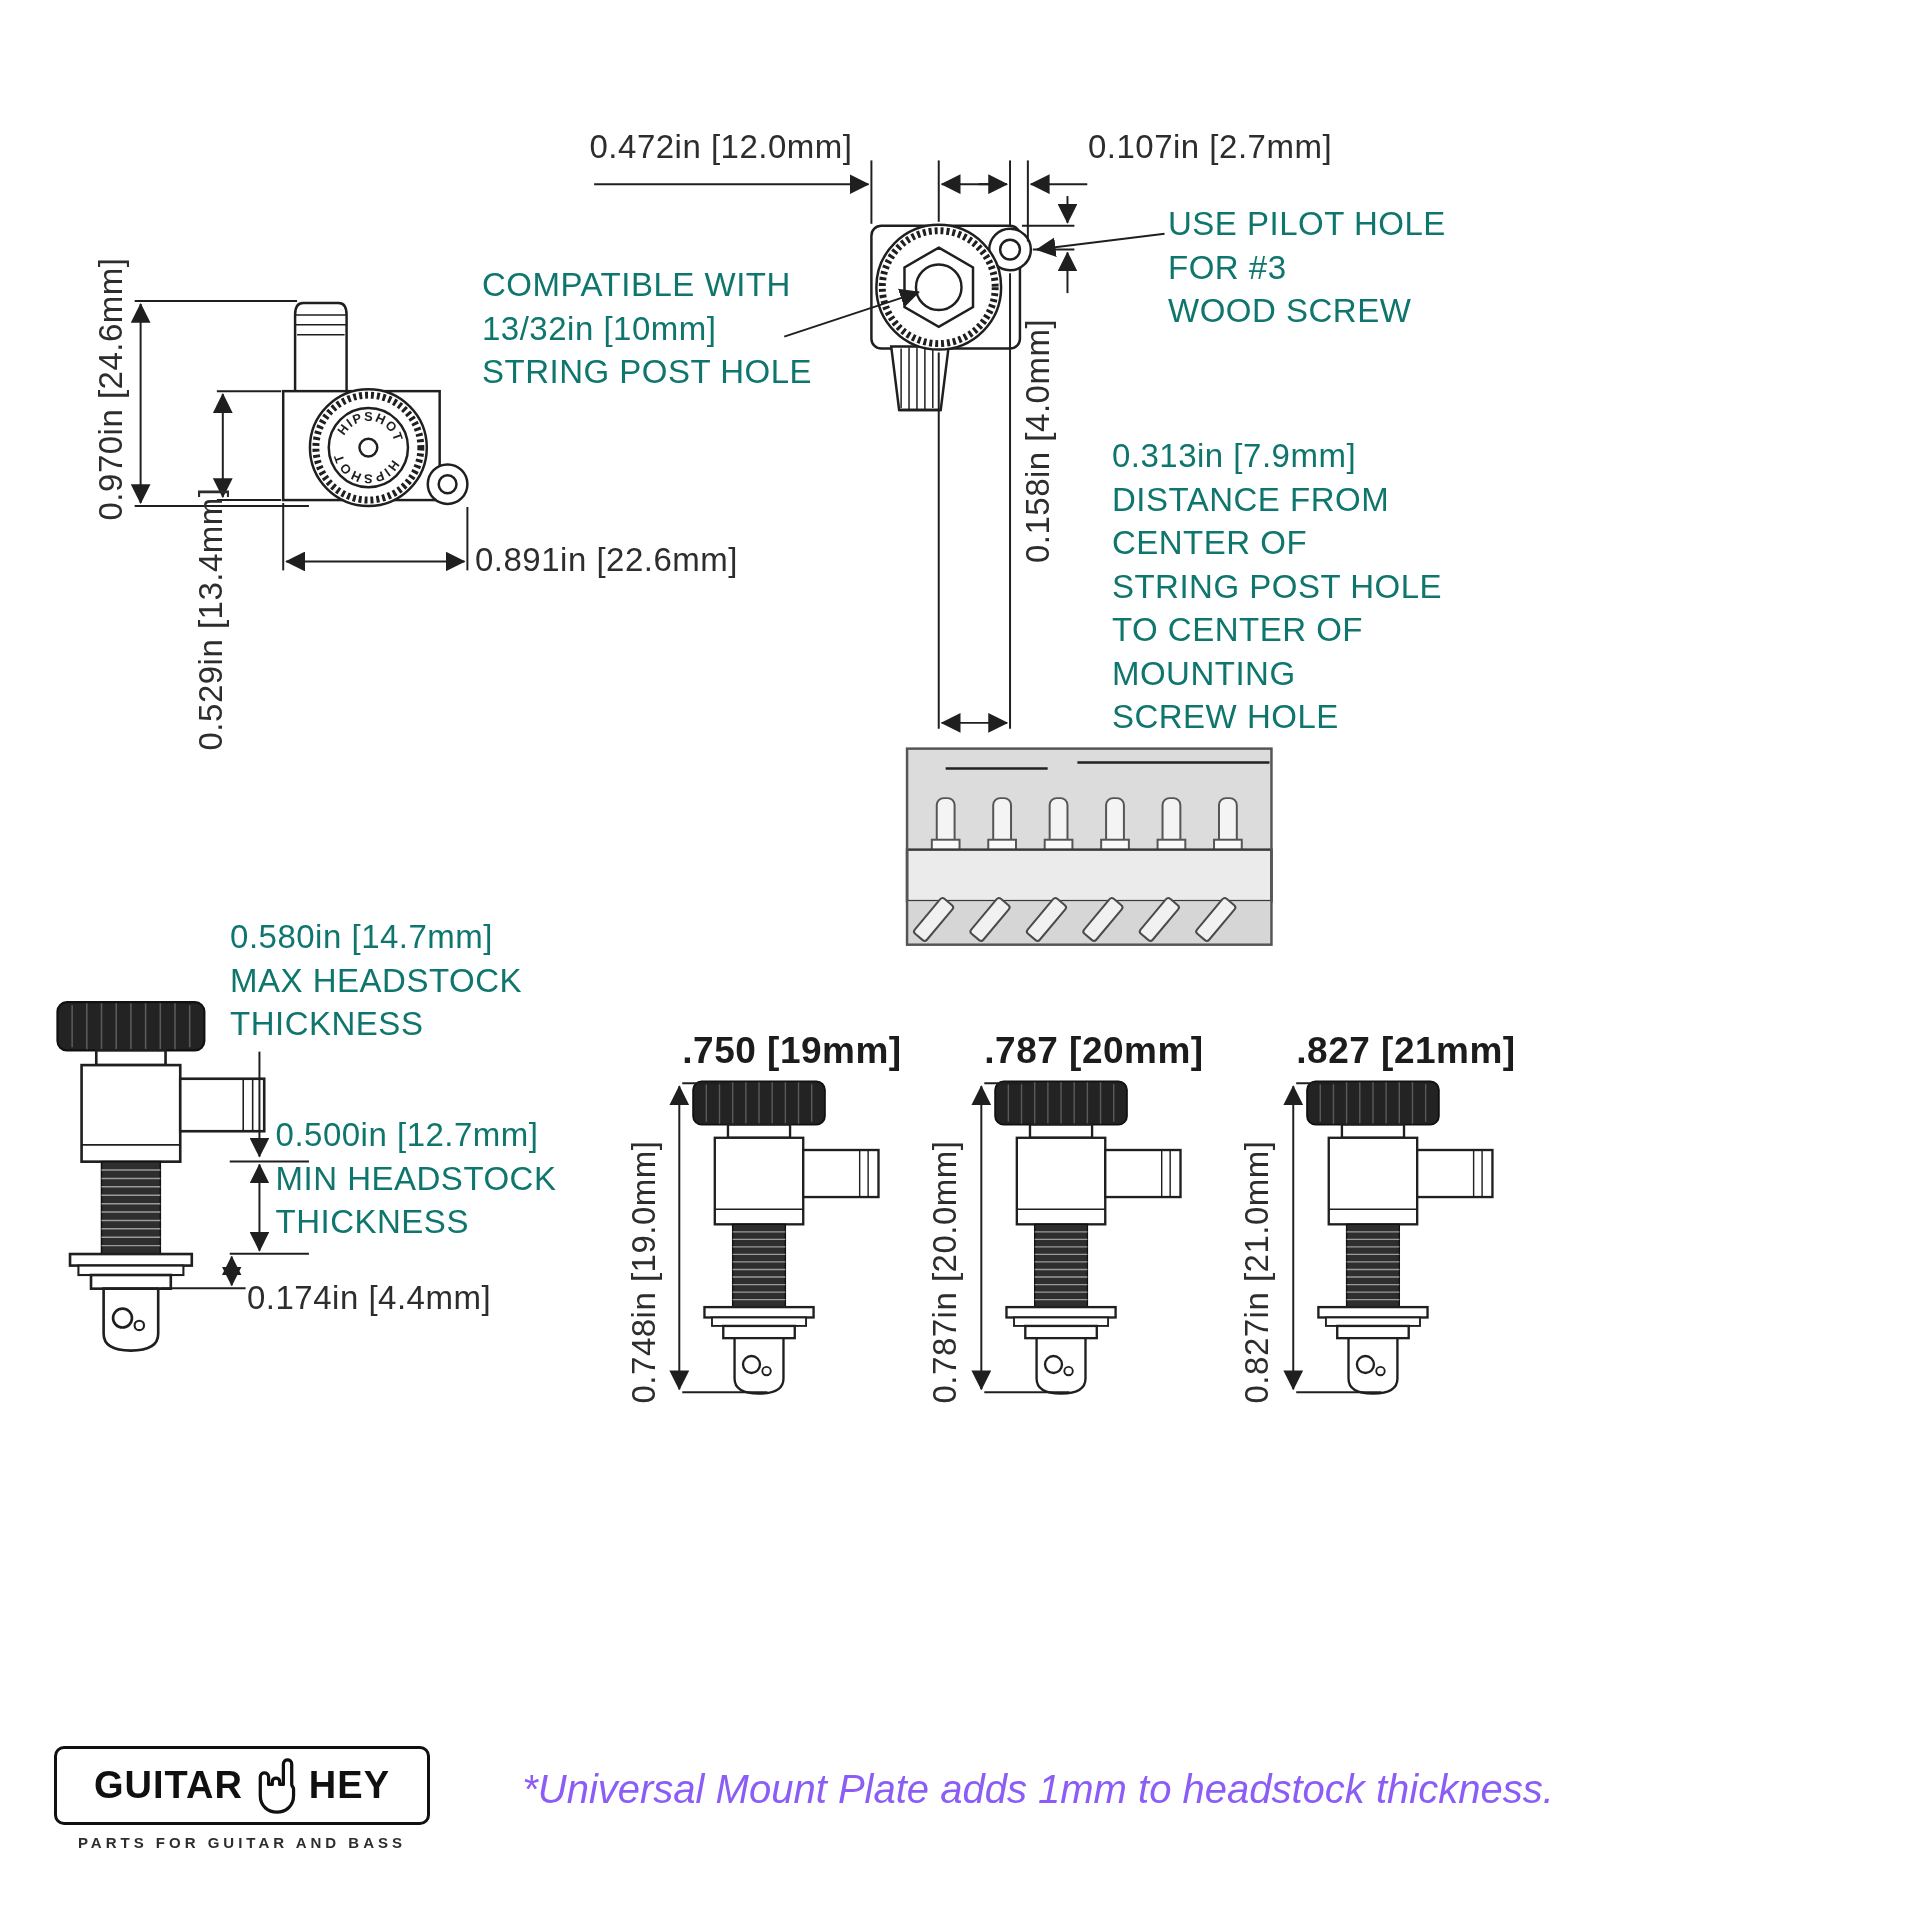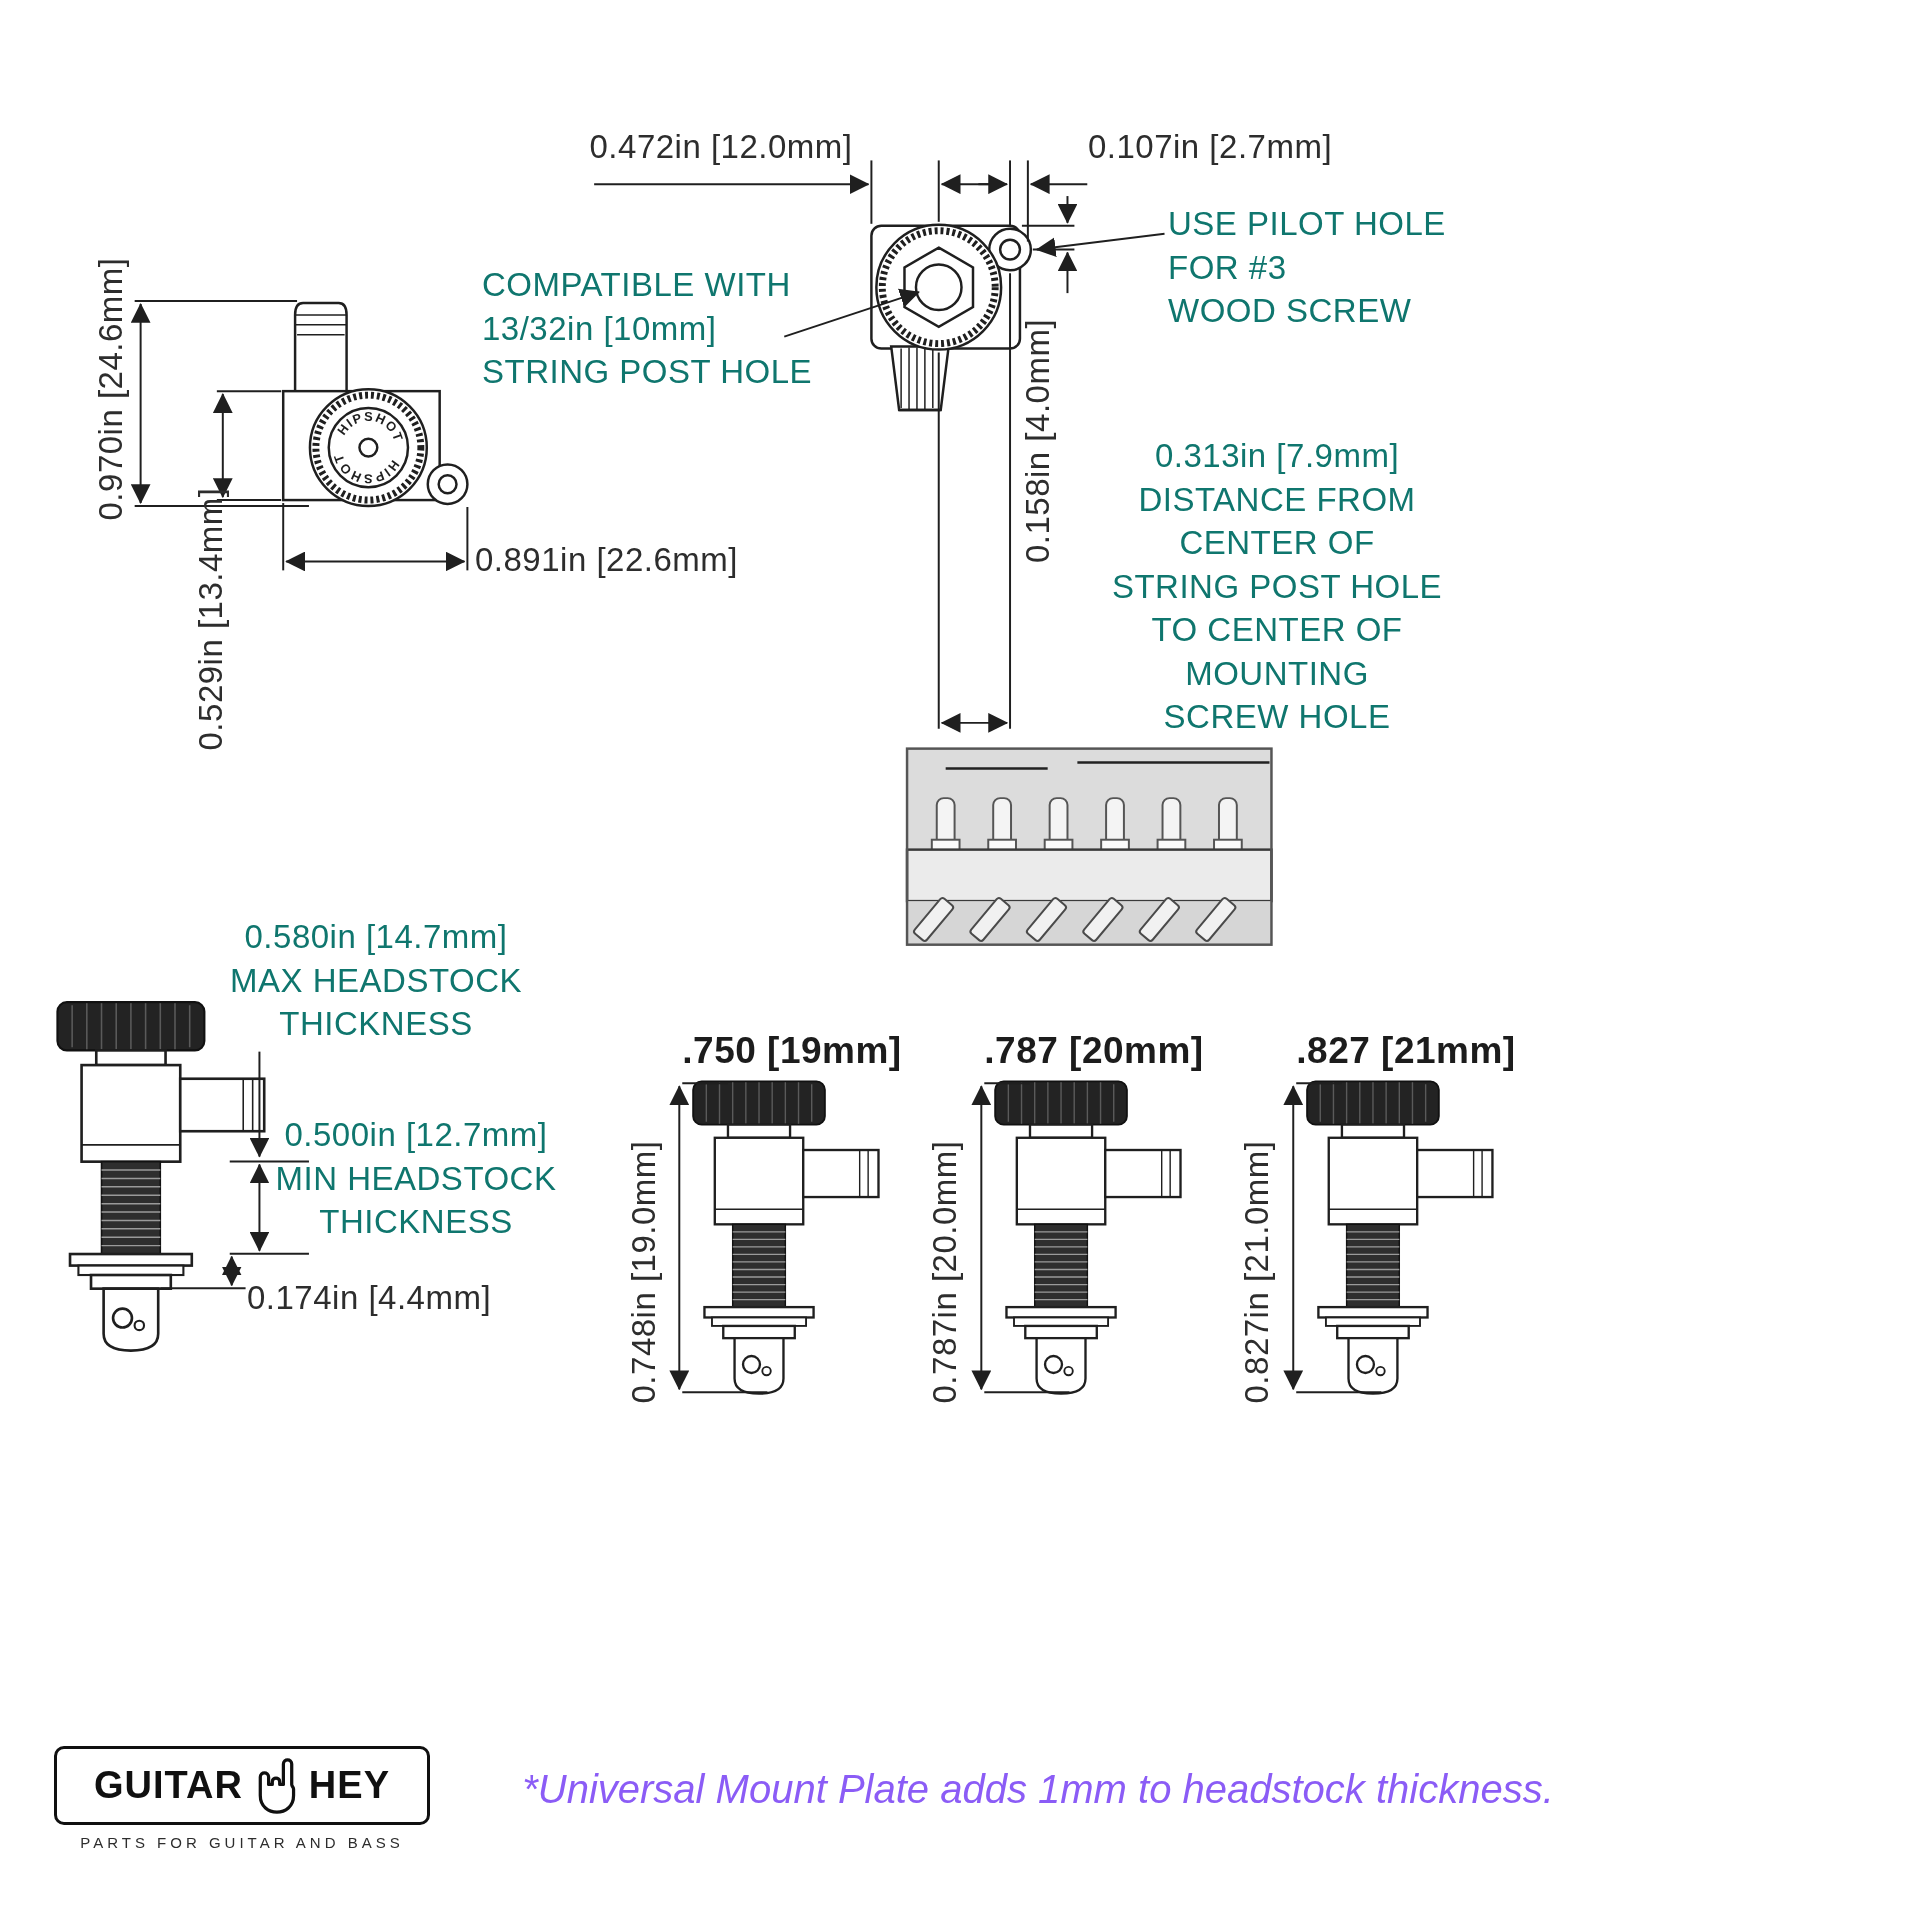--- a/index.html
+++ b/index.html
@@ -11,33 +11,33 @@
   }
   .canvas { position:relative; width:1927px; height:1927px; background:#fff; overflow:hidden; }
   svg.art { position:absolute; left:0; top:0; }
 
   .txt { position:absolute; white-space:nowrap; font-size:33px; letter-spacing:0.5px; color:#2d2d2d; }
   .ctr { transform:translate(-50%,-50%); }
   .midv { transform:translateY(-50%); }
   .rot { transform:translate(-50%,-50%) rotate(-90deg); }
 
   .block { position:absolute; font-size:33px; line-height:1.32; letter-spacing:0.5px; color:#0f766e; }
-  .block.center { text-align:center; transform:translateX(-50%); }
+  .block.center { text-align:left; transform:translateX(-50%); }
 
   .hdr { position:absolute; transform:translate(-50%,-50%); font-weight:bold; font-size:37px; color:#1c1c1c; letter-spacing:0.5px; white-space:nowrap; }
 
   .footnote { position:absolute; transform:translateX(-50%); font-style:italic; font-size:40px; color:#8b5cf6; white-space:nowrap; }
 
   .logo { position:absolute; left:54px; top:1746px; width:376px; }
   .logo-box {
     display:flex; align-items:center; justify-content:center; gap:8px;
     border:3.5px solid #101010; border-radius:10px; padding:4px 10px; background:#fff;
   }
   .logo-word { font-size:38px; font-weight:bold; letter-spacing:1px; color:#101010; }
-  .logo-tagline { margin-top:9px; font-size:15px; letter-spacing:4px; color:#2d2d2d; text-align:center; white-space:nowrap; }
+  .logo-tagline { margin-top:9px; font-size:15px; letter-spacing:4px; color:#2d2d2d; text-align:center; white-space:nowrap;font-weight:bold; }
 
   .arcText { font-size:13px; font-weight:bold; letter-spacing:1.5px; fill:#1f1f1f; }
 </style>
 </head>
 <body>
 
 <div class="canvas">
 
   <svg class="art" width="1927" height="1927" viewBox="0 0 1946 1946">
     <defs>

